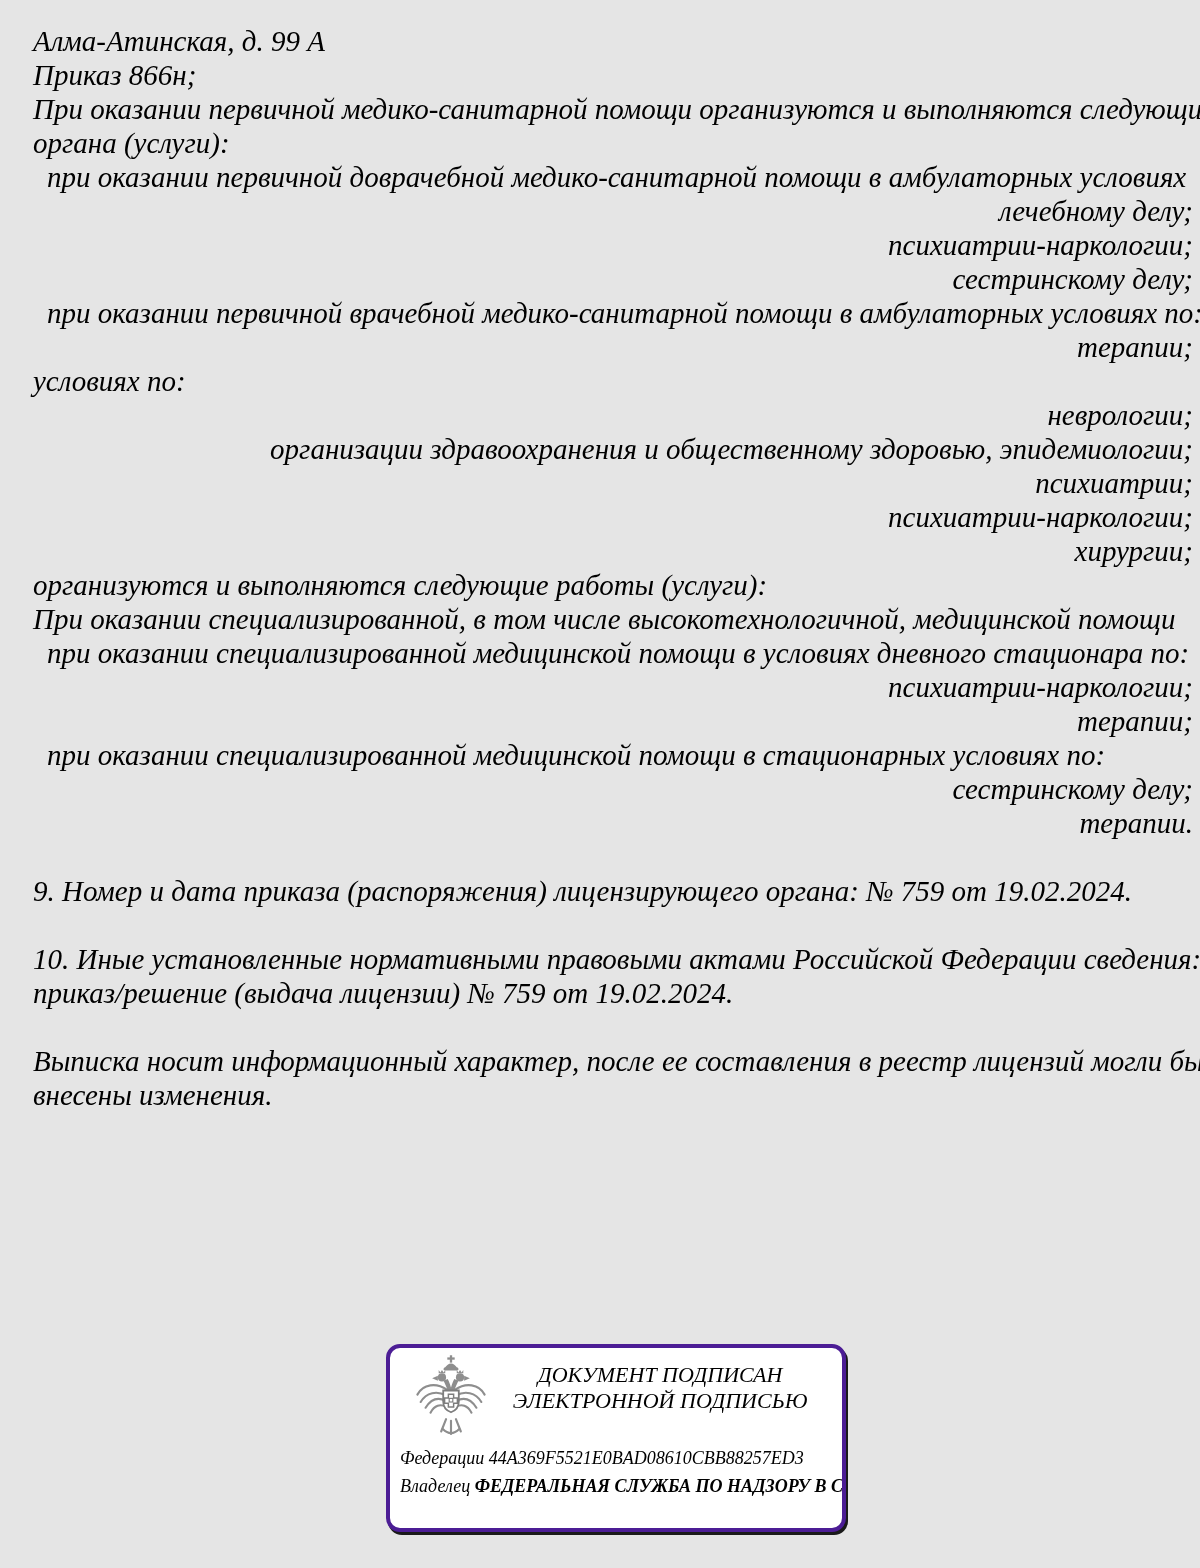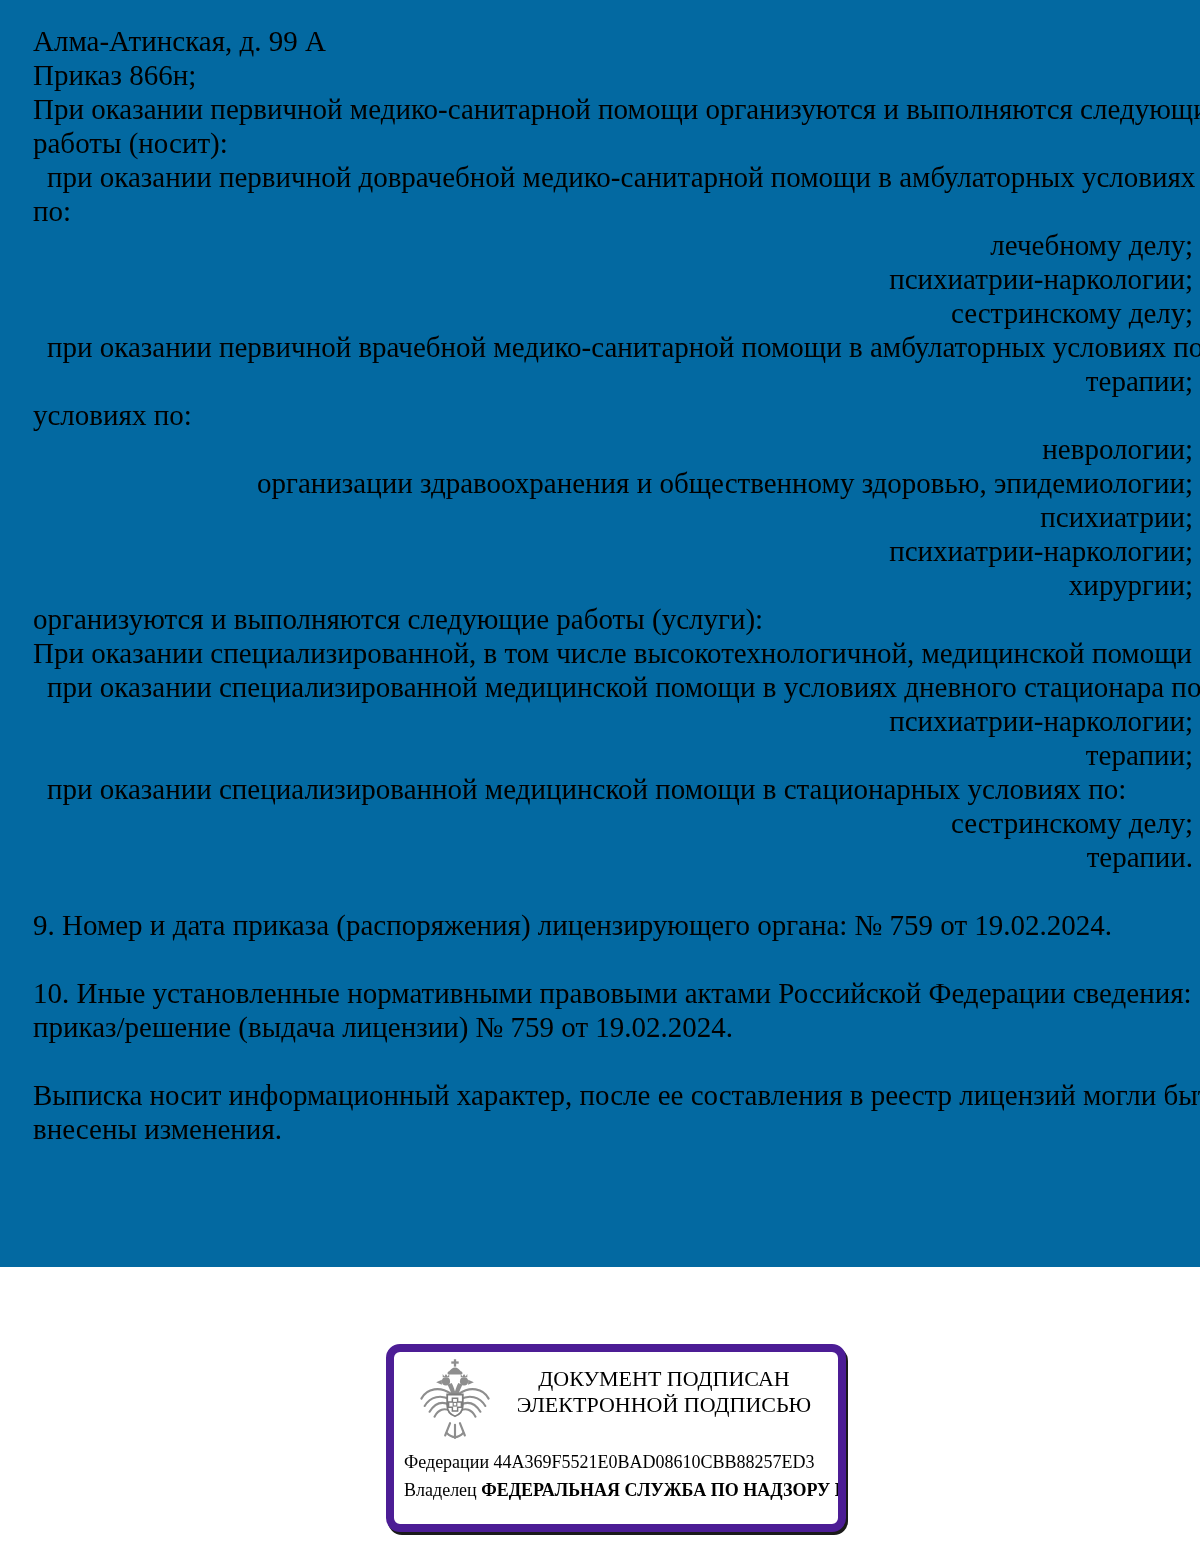--- a/index.html
+++ b/index.html
@@ -7,24 +7,25 @@
     padding: 0;
     width: 1200px;
     height: 1568px;
     background: #ffffff;
     overflow: hidden;
   }
   * { box-sizing: border-box; }
   .page {
     position: relative;
     width: 1200px;
-    height: 1267px;
-    background: #0369a1;
+    height: 1568px;
+    background: #e5e5e5;
     font-family: "Liberation Serif", "DejaVu Serif", serif;
     color: #000000;
+    font-style: italic;
   }
   
   .doc-text {
     position: absolute;
     left: 33px;
     top: 24px;
     width: 1160px;
     font-size: 29px;
     line-height: 34px;
     color: #000000;
@@ -34,21 +35,21 @@
   .ind1 { padding-left: 14px; }
   .ind2 { padding-left: 29px; text-align: right; }
   
   .stamp {
     position: absolute;
     left: 386px;
     top: 1344px;
     width: 460px;
     height: 188px;
     background: #ffffff;
-    border: 8px solid #4c1d95;
+    border: 4px solid #4c1d95;
     border-radius: 14px;
     box-shadow: 2px 3px 0 #1a1a1a;
     overflow: hidden;
   }
   .emblem {
     position: absolute;
     left: 20px;
     top: 7px;
     width: 82px;
     height: 94px;
@@ -76,23 +77,22 @@
 </style>
 </head>
 <body>
 
 <div class="page">
 
   <div class="doc-text" id="doc-lines">
       <div class="ln ind0">Алма-Атинская, д. 99 А</div>
       <div class="ln ind0">Приказ 866н;</div>
       <div class="ln ind0">При оказании первичной медико-санитарной помощи организуются и выполняются следующие</div>
-      <div class="ln ind0">работы (носит):</div>
+      <div class="ln ind0">органа (услуги):</div>
       <div class="ln ind1">при оказании первичной доврачебной медико-санитарной помощи в амбулаторных условиях</div>
-      <div class="ln ind0">по:</div>
       <div class="ln ind2">лечебному делу;</div>
       <div class="ln ind2">психиатрии-наркологии;</div>
       <div class="ln ind2">сестринскому делу;</div>
       <div class="ln ind1">при оказании первичной врачебной медико-санитарной помощи в амбулаторных условиях по:</div>
       <div class="ln ind2">терапии;</div>
       <div class="ln ind0">условиях по:</div>
       <div class="ln ind2">неврологии;</div>
       <div class="ln ind2">организации здравоохранения и общественному здоровью, эпидемиологии;</div>
       <div class="ln ind2">психиатрии;</div>
       <div class="ln ind2">психиатрии-наркологии;</div>

